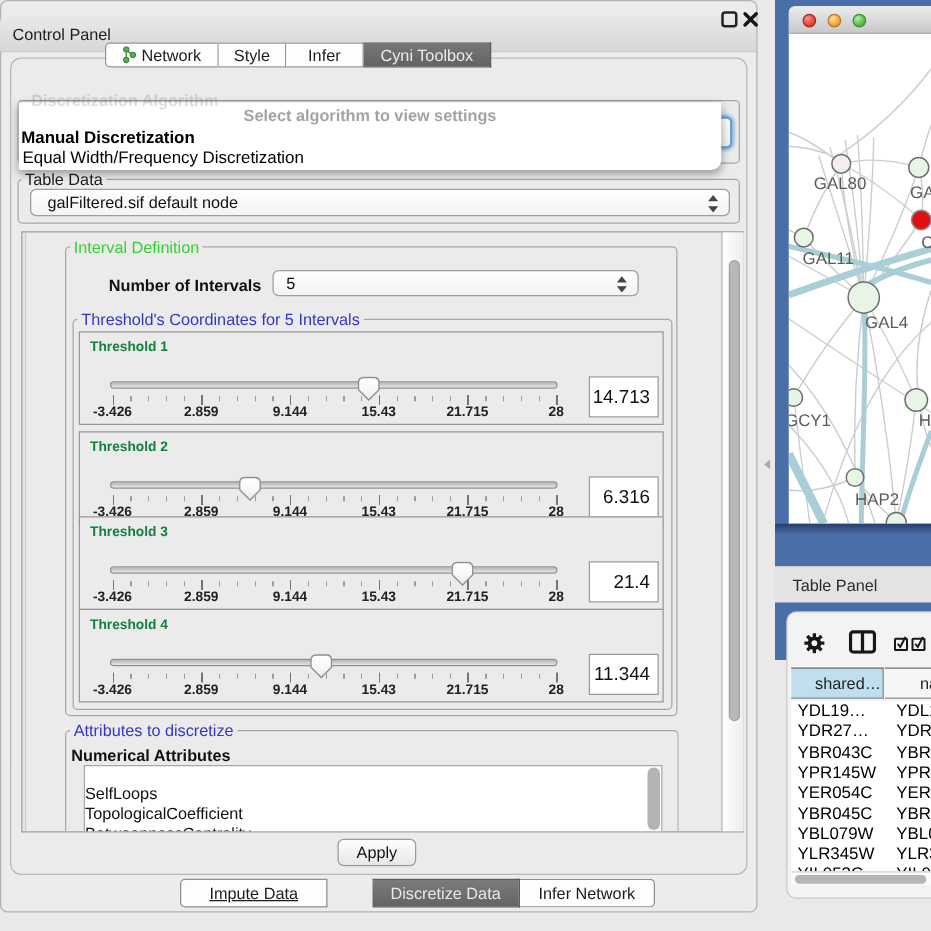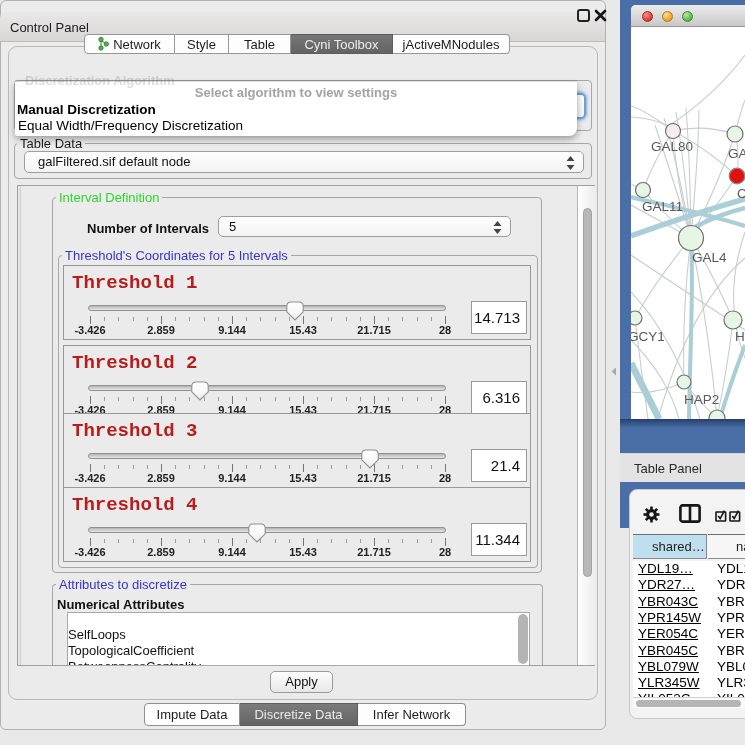--- a/index.html
+++ b/index.html
@@ -27,61 +27,61 @@
 
 .combo { background:linear-gradient(#ffffff,#f3f3f3); border:1px solid #9e9e9e; border-radius:5px; font-size:13px; color:#111; }
 .combo .arr { position:absolute; right:8px; width:9px; }
 .arr svg { display:block; }
 
 #scrollpane { left:17px; top:185px; width:578px; height:481px; border:1px solid #9f9f9f; background:#ebebeb; box-shadow: inset 2px 0 0 #e6e6e6, inset 3px 0 0 #cdcdcd; }
 #vsb { left:577px; top:186px; width:18px; height:479px; border-left:1px solid #b5b5b5; background:linear-gradient(90deg,#ffffff,#ededed); }
 #vsb .thumb { position:absolute; left:5px; top:22px; width:9px; height:369px; background:#b8b8b8; border:1px solid #a3a3a3; border-radius:5px; }
 
 .tpanel { left:63px; width:468px; height:75px; border:1px solid #989898; background:#ebebeb; }
-.tpanel .ttl { position:absolute; left:8px; top:6px; font-size:19px; font-weight:bold; color:#b91c1c;font-family:Liberation Mono, monospace; }
+.tpanel .ttl { position:absolute; left:8px; top:6px; font-size:11px; font-weight:bold; color:#15803d; }
 .track { position:absolute; left:24px; top:39px; width:358px; height:6px; background:linear-gradient(#b5b5b5,#e6e6e6); border:1px solid #919191; border-radius:3px; }
 .ticks-min { position:absolute; left:26px; top:51px; width:357px; height:4px;
   background:repeating-linear-gradient(90deg,#9c9c9c 0 1px,transparent 1px 14.2px); }
 .ticks-maj { position:absolute; left:26px; top:50px; width:357px; height:8px;
   background:repeating-linear-gradient(90deg,#757575 0 1px,transparent 1px 71px); }
 .slbl { position:absolute; top:58px; font-size:11px; font-weight:bold; color:#222; width:60px; text-align:center; }
 .thumbsvg { position:absolute; top:35px; }
 .tfield { position:absolute; left:407px; top:35px; width:56px; height:33px; background:#fff; border:1px solid #9a9a9a; font-size:15px; color:#111; text-align:right; line-height:31px; padding-right:6px; }
 
 #attrlist { left:67px; top:612px; width:463px; height:54px; background:#fff; border:1px solid #a8a8a8; font-size:13px; color:#111; overflow:hidden; padding-top:14px; }
 #attrlist div { padding-left:0; height:16px; line-height:16px; }
 #attrsb { left:518px; top:614px; width:10px; height:50px; background:#b4b4b4; border-radius:5px; }
 
 #apply { left:270px; top:671px; width:63px; height:22px; background:linear-gradient(#fefefe,#e7e7e7); border:1px solid #9b9b9b; border-radius:5px; font-size:13px; color:#111; text-align:center; line-height:20px; }
 #bottabs { left:144px; top:703px; height:23px; }
 .btab { height:23px; background:#fdfdfd; border:1px solid #8f8f8f; border-left:none; font-size:13px; color:#1c1c1c; display:flex; align-items:center; justify-content:center; }
 .btab.first { border-left:1px solid #8f8f8f; border-radius:4px 0 0 4px; }
 .btab.last { border-radius:0 4px 4px 0; }
-.btab.sel { background:linear-gradient(#7b7b7b,#646464); color:#e9e9e9; border-color:#5d5d5d; }
+.btab.sel { background:linear-gradient(#7b7b7b,#646464); color:#e9e9e9; border-color:#5d5d5d;margin-left:36px; }
 
 #popup { left:15px; top:82px; width:562px; height:54px; background:#fff; border-radius:0 0 8px 2px; box-shadow:0 3px 7px rgba(0,0,0,0.35); }
 #popup .ghost-title { position:absolute; left:10px; top:-9px; font-size:13px; font-weight:bold; color:rgba(100,100,100,0.22); }
 #popup .ghost-line { position:absolute; left:0; top:-2px; width:562px; height:1px; background:rgba(0,0,0,0.10); }
 #popup .r1 { position:absolute; left:0; top:3px; width:100%; text-align:center; font-size:13px; font-weight:bold; color:#a3a3a3; }
 #popup .r2 { position:absolute; left:2px; top:20px; font-size:13.5px; font-weight:bold; color:#000; }
 #popup .r3 { position:absolute; left:3px; top:36px; font-size:13.5px; color:#000; }
 
 #netframe { left:620px; top:0; width:125px; height:528px; background:#4a6fa8; }
 #netwin { position:absolute; left:11px; top:5px; width:114px; height:414px; background:#fff; border-radius:5px 0 0 0; overflow:hidden; }
 #mactitle { position:absolute; left:0; top:0; width:114px; height:22px; background:linear-gradient(#ececec,#c8c8c8); border-bottom:1px solid #979797; }
 .light { position:absolute; top:5.5px; width:11px; height:11px; border-radius:50%; }
 #netshadow { position:absolute; left:0px; top:419px; width:125px; height:9px; background:linear-gradient(#263f6b,#4a6fa8); }
 #tpbar { left:620px; top:453px; width:125px; height:29px; background:#e3e3e3; border-top:1px solid #d5d5d5; }
 #tpbar span { position:absolute; left:14px; top:7px; font-size:13px; color:#2a2a2a; }
 #tablebox { left:629px; top:489px; width:120px; height:230px; background:#f3f3f3; border:1px solid #c9c9c9; border-radius:8px 0 0 8px; }
 #thead1 { left:633px; top:534px; width:74px; height:25px; border-top:1px solid #6f6f6f; background:#bfdfee; border-right:1px solid #8a8a8a; border-bottom:1px solid #8a8a8a; font-size:13px; color:#222; padding-left:19px; line-height:23px; }
 #thead2 { left:708px; top:534px; width:37px; height:25px; border-top:1px solid #6f6f6f; background:#f6f6f6; border-bottom:1px solid #8a8a8a; font-size:13px; color:#222; padding-left:28px; line-height:23px; }
 #trows { left:633px; top:561px; width:112px; height:136px; background:#fff; overflow:hidden; font-size:13.5px; color:#000; }
 .trow { position:absolute; left:0; width:112px; height:16.3px; }
-.trow .c1 { position:absolute; left:5px;text-decoration:underline; }
+.trow .c1 { position:absolute; left:5px; }
 .trow .c2 { position:absolute; left:84px; }
 #hsb { left:633px; top:697px; width:112px; height:11px; background:#fafafa; border-top:1px solid #d0d0d0; }
 #hsb .thumb { position:absolute; left:3px; top:2px; width:105px; height:7px; background:#b5b5b5; border-radius:4px; }
 </style>
 </head>
 <body>
 
 <div class="abs" id="cp"></div>
 <div class="abs" id="cp-title">
     <span class="t">Control Panel</span>
@@ -96,23 +96,22 @@
   <div class="tab first" style="width:91px;">
     <svg width="11" height="14" viewBox="0 0 11 14" style="margin-right:4px;">
       <line x1="3" y1="3" x2="3" y2="11" stroke="#2d7d2d" stroke-width="1"></line>
       <line x1="3" y1="3" x2="8" y2="7" stroke="#2d7d2d" stroke-width="1"></line>
       <circle cx="3" cy="2.5" r="2.2" fill="#55b055" stroke="#2d7d2d" stroke-width="0.8"></circle>
       <circle cx="3" cy="11" r="2.2" fill="#55b055" stroke="#2d7d2d" stroke-width="0.8"></circle>
       <circle cx="8.3" cy="7" r="2.2" fill="#55b055" stroke="#2d7d2d" stroke-width="0.8"></circle>
     </svg>
     Network</div>
   <div class="tab" style="width:54px;">Style</div>
-  <div class="tab" style="width:62px;">Table</div>
+  <div class="tab" style="width:62px;">Infer</div>
   <div class="tab sel" style="width:102px;">Cyni Toolbox</div>
-  <div class="tab last" style="width:117px;">jActiveMNodules</div>
 </div>
 
 <div class="abs group" style="left:14px; top:80px; width:578px; height:51px;"></div>
 
 <div class="abs combo" style="left:22px; top:93px; width:564px; height:26px; border:2px solid #6b9fd8; box-shadow:0 0 3px 1px rgba(90,150,220,0.75);">
   <span class="arr" style="top:6px;">
       <svg width="9" height="14" viewBox="0 0 9 14">
         <path d="M4.5 0 L8.5 5 L0.5 5 Z" fill="#444"></path>
         <path d="M4.5 14 L8.5 9 L0.5 9 Z" fill="#444"></path>
       </svg>
@@ -248,21 +247,21 @@
 <div class="abs" style="left:57px; top:597px; font-size:13px; font-weight:bold; color:#111;">Numerical Attributes</div>
 <div class="abs" id="attrlist">
   <div>SelfLoops</div>
   <div>TopologicalCoefficient</div>
   <div>BetweennessCentrality</div>
 </div>
 <div class="abs" id="attrsb"></div>
 
 <div class="abs" id="apply">Apply</div>
 <div class="abs tabbar" id="bottabs">
-  <div class="btab first" style="width:96px;">Impute Data</div>
+  <div class="btab first" style="width:118px;text-decoration:underline;">Impute Data</div>
   <div class="btab sel" style="width:118px;">Discretize Data</div>
   <div class="btab last" style="width:108px;">Infer Network</div>
 </div>
 
 <div class="abs" id="popup">
   <div class="ghost-line"></div>
   <div class="ghost-title">Discretization Algorithm</div>
   <div class="r1">Select algorithm to view settings</div>
   <div class="r2">Manual Discretization</div>
   <div class="r3">Equal Width/Frequency Discretization</div>

